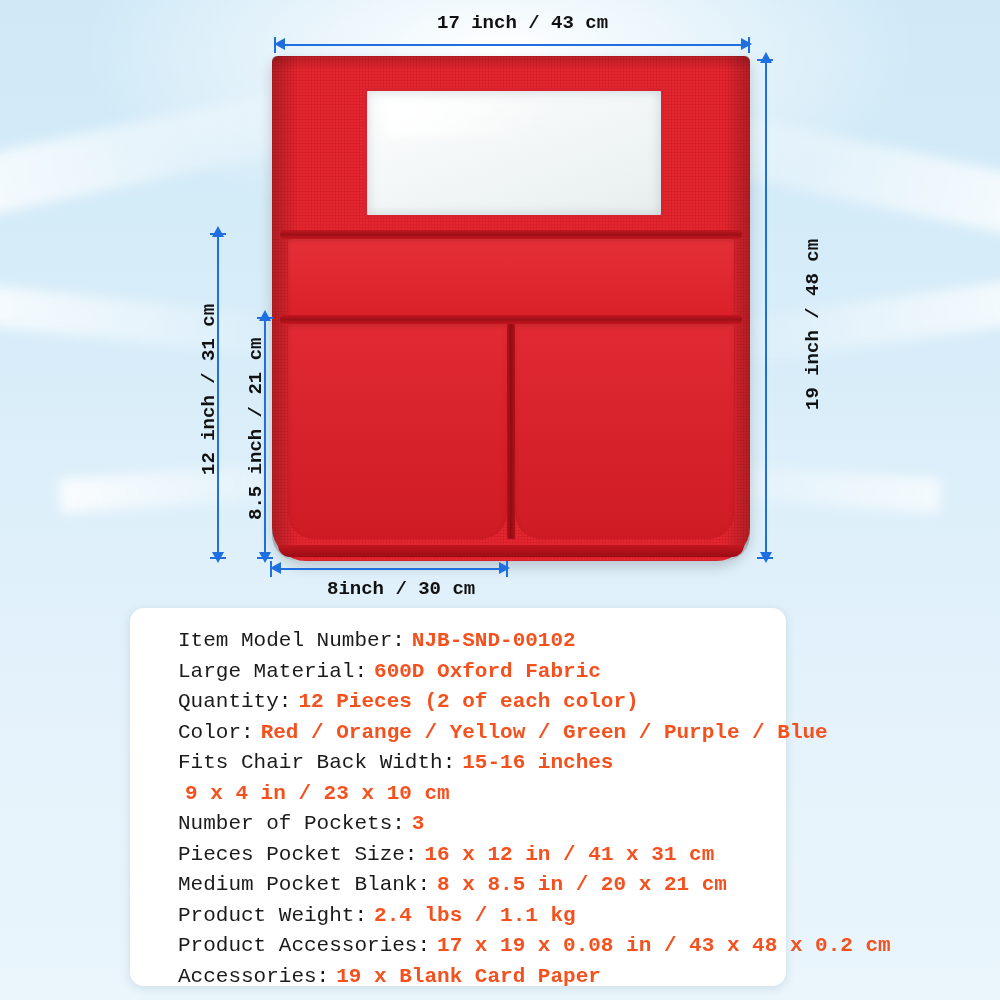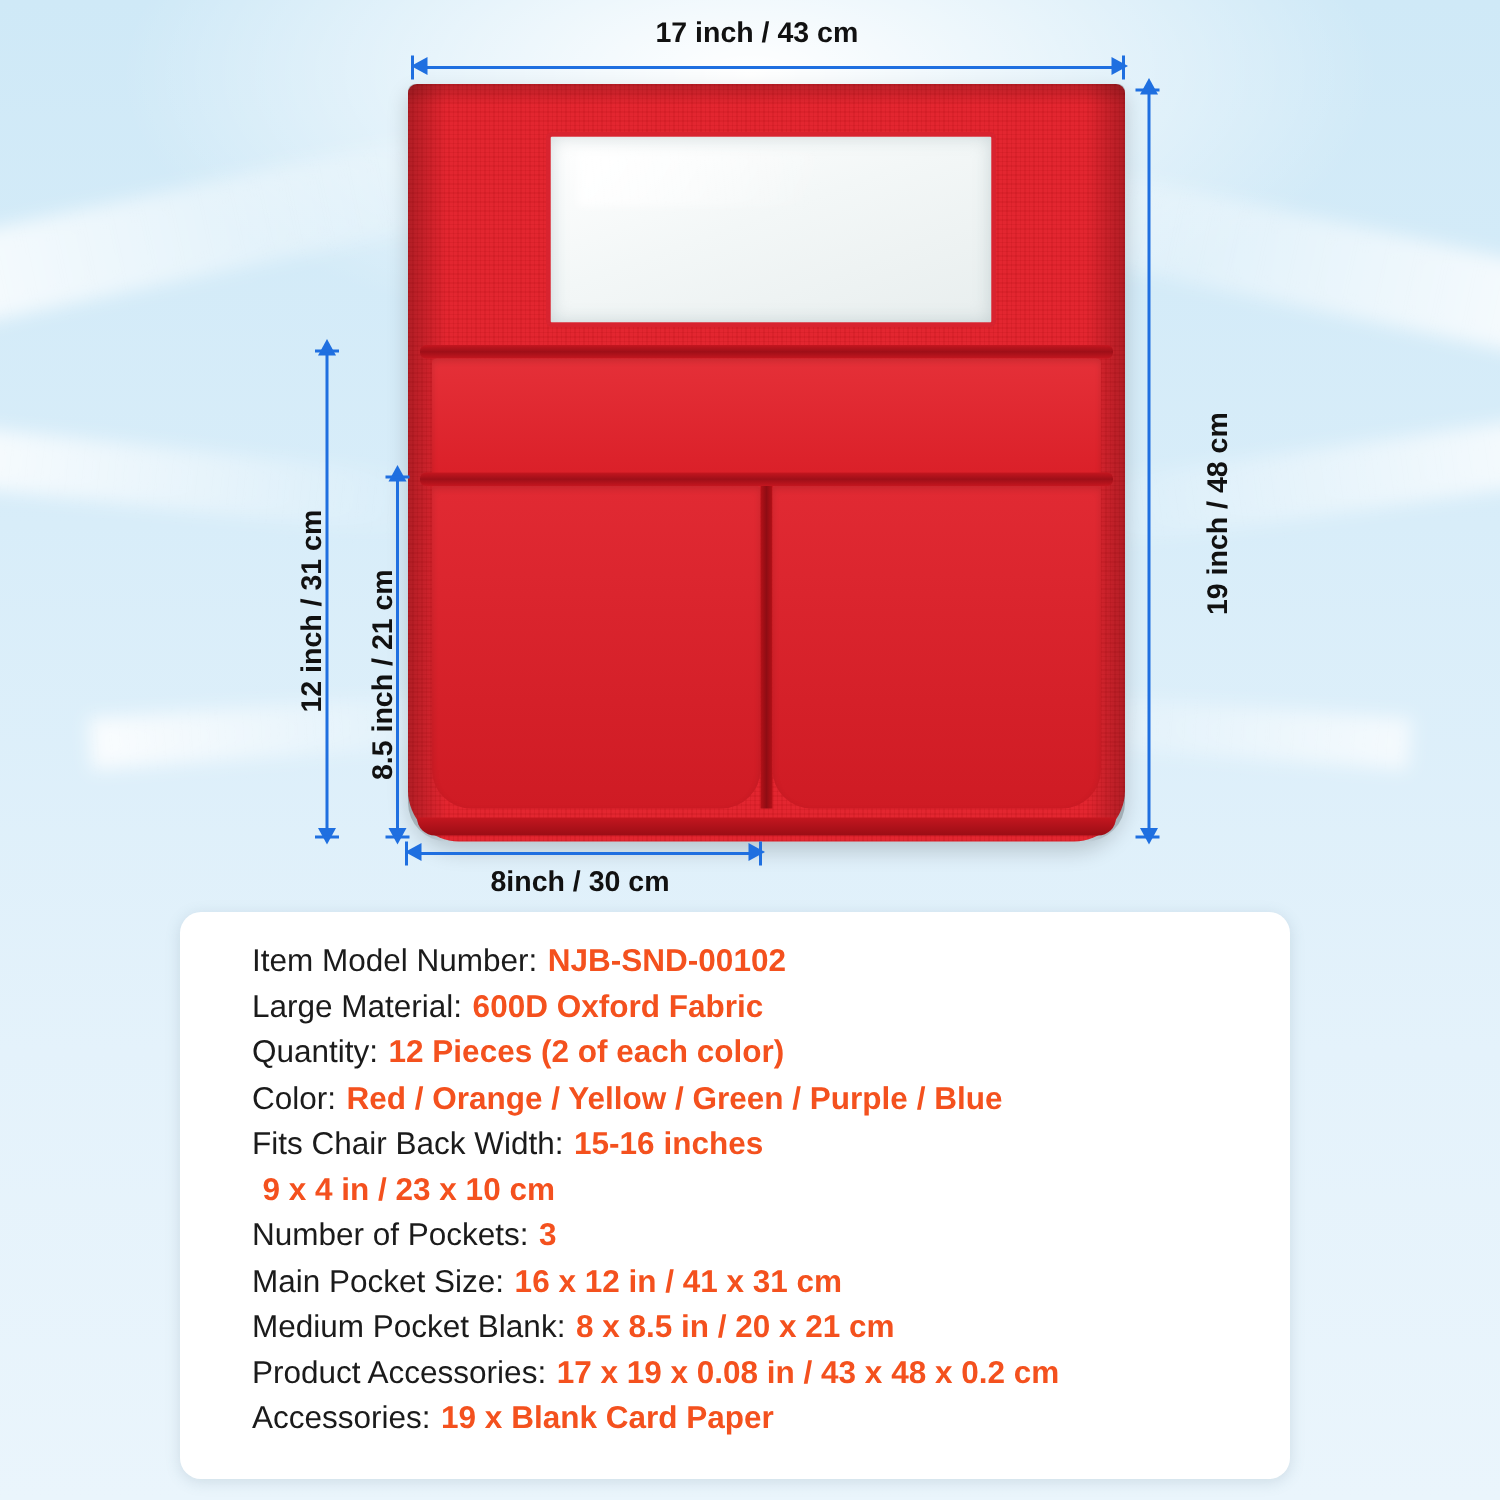--- a/index.html
+++ b/index.html
@@ -15,20 +15,21 @@
   }
 
   #page {
     position: relative;
     width: 1000px;
     height: 1000px;
     background:
       radial-gradient(ellipse 600px 260px at 50% 5%, #ffffff 0%, rgba(255,255,255,0) 70%),
       linear-gradient(180deg, #cfe9f7 0%, #d8edf9 35%, #e4f2fb 70%, #eaf5fc 100%);
     overflow: hidden;
+    font-family: Liberation Mono, monospace;
   }
 
   
   .ray {
     position: absolute;
     background: linear-gradient(90deg, rgba(255,255,255,0.85), rgba(255,255,255,0));
     filter: blur(6px);
     pointer-events: none;
   }
   .ray.r1 { left: -60px; top: 120px; width: 420px; height: 60px; transform: rotate(-12deg); }
@@ -180,23 +181,23 @@
     font-size: 19px;
     font-weight: 600;
     white-space: nowrap;
   }
   .dim-label.vert-left  { transform: rotate(-90deg); transform-origin: left top; }
   .dim-label.vert-right { transform: rotate(-90deg); transform-origin: left top; }
 
   
   #spec-panel {
     position: absolute;
-    left: 120px;
+    left: 130px;
     top: 608px;
-    width: 740px;
+    width: 656px;
     height: 378px;
     background: #ffffff;
     border-radius: 14px;
     box-shadow: 0 2px 10px rgba(80,110,130,0.18);
     padding: 18px 0 10px 0;
     box-sizing: border-box;
   }
   .spec-row {
     display: flex;
     align-items: baseline;
@@ -309,28 +310,32 @@
       <span class="spec-value">15-16 inches</span>
     </div>
     <div class="spec-row">
       <span class="spec-value">9 x 4 in / 23 x 10 cm</span>
     </div>
     <div class="spec-row">
       <span class="spec-label">Number of Pockets:</span>
       <span class="spec-value">3</span>
     </div>
     <div class="spec-row">
-      <span class="spec-label">Main Pocket Size:</span>
+      <span class="spec-label">Pieces Pocket Size:</span>
       <span class="spec-value">16 x 12 in / 41 x 31 cm</span>
     </div>
     <div class="spec-row">
       <span class="spec-label">Medium Pocket Blank:</span>
       <span class="spec-value">8 x 8.5 in / 20 x 21 cm</span>
     </div>
     <div class="spec-row">
+      <span class="spec-label">Product Weight:</span>
+      <span class="spec-value">2.4 lbs / 1.1 kg</span>
+    </div>
+    <div class="spec-row">
       <span class="spec-label">Product Accessories:</span>
       <span class="spec-value">17 x 19 x 0.08 in / 43 x 48 x 0.2  cm</span>
     </div>
     <div class="spec-row">
       <span class="spec-label">Accessories:</span>
       <span class="spec-value">19 x Blank Card Paper</span>
     </div>
 
   </div>
 </div>

